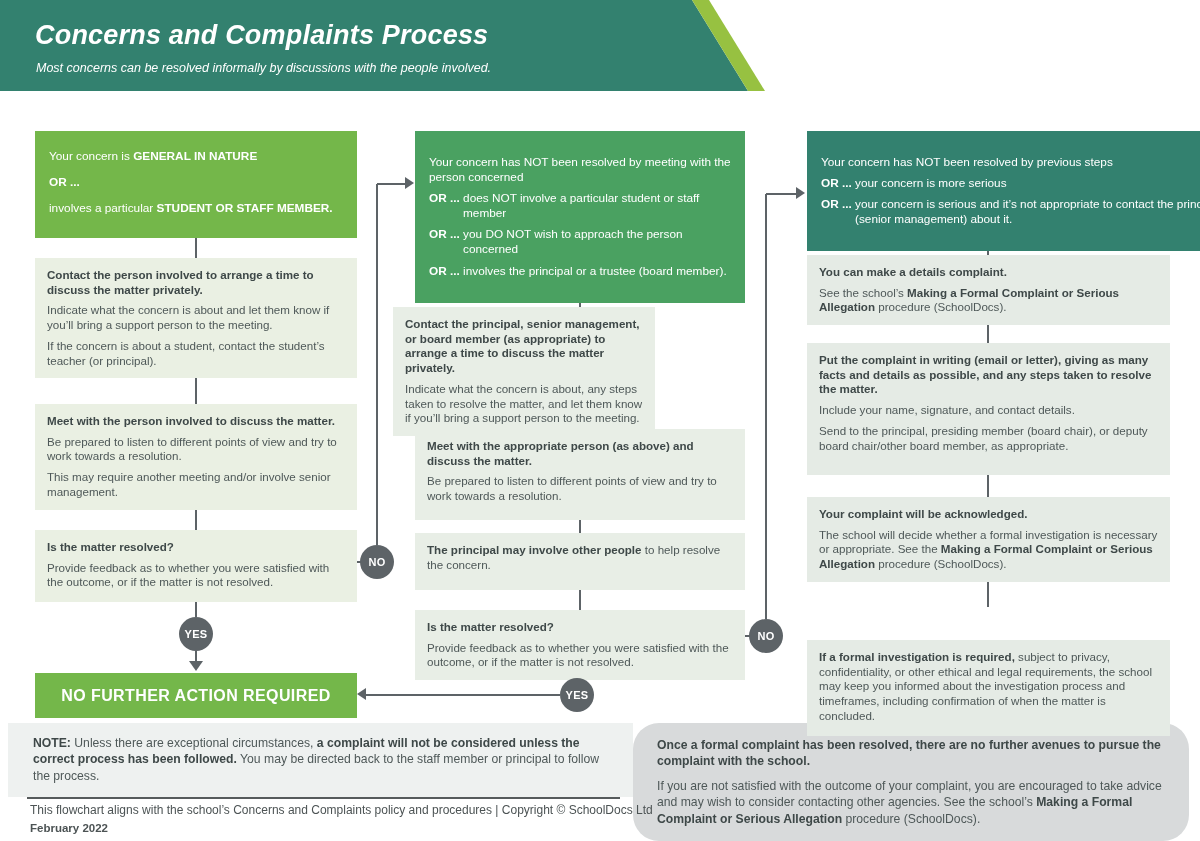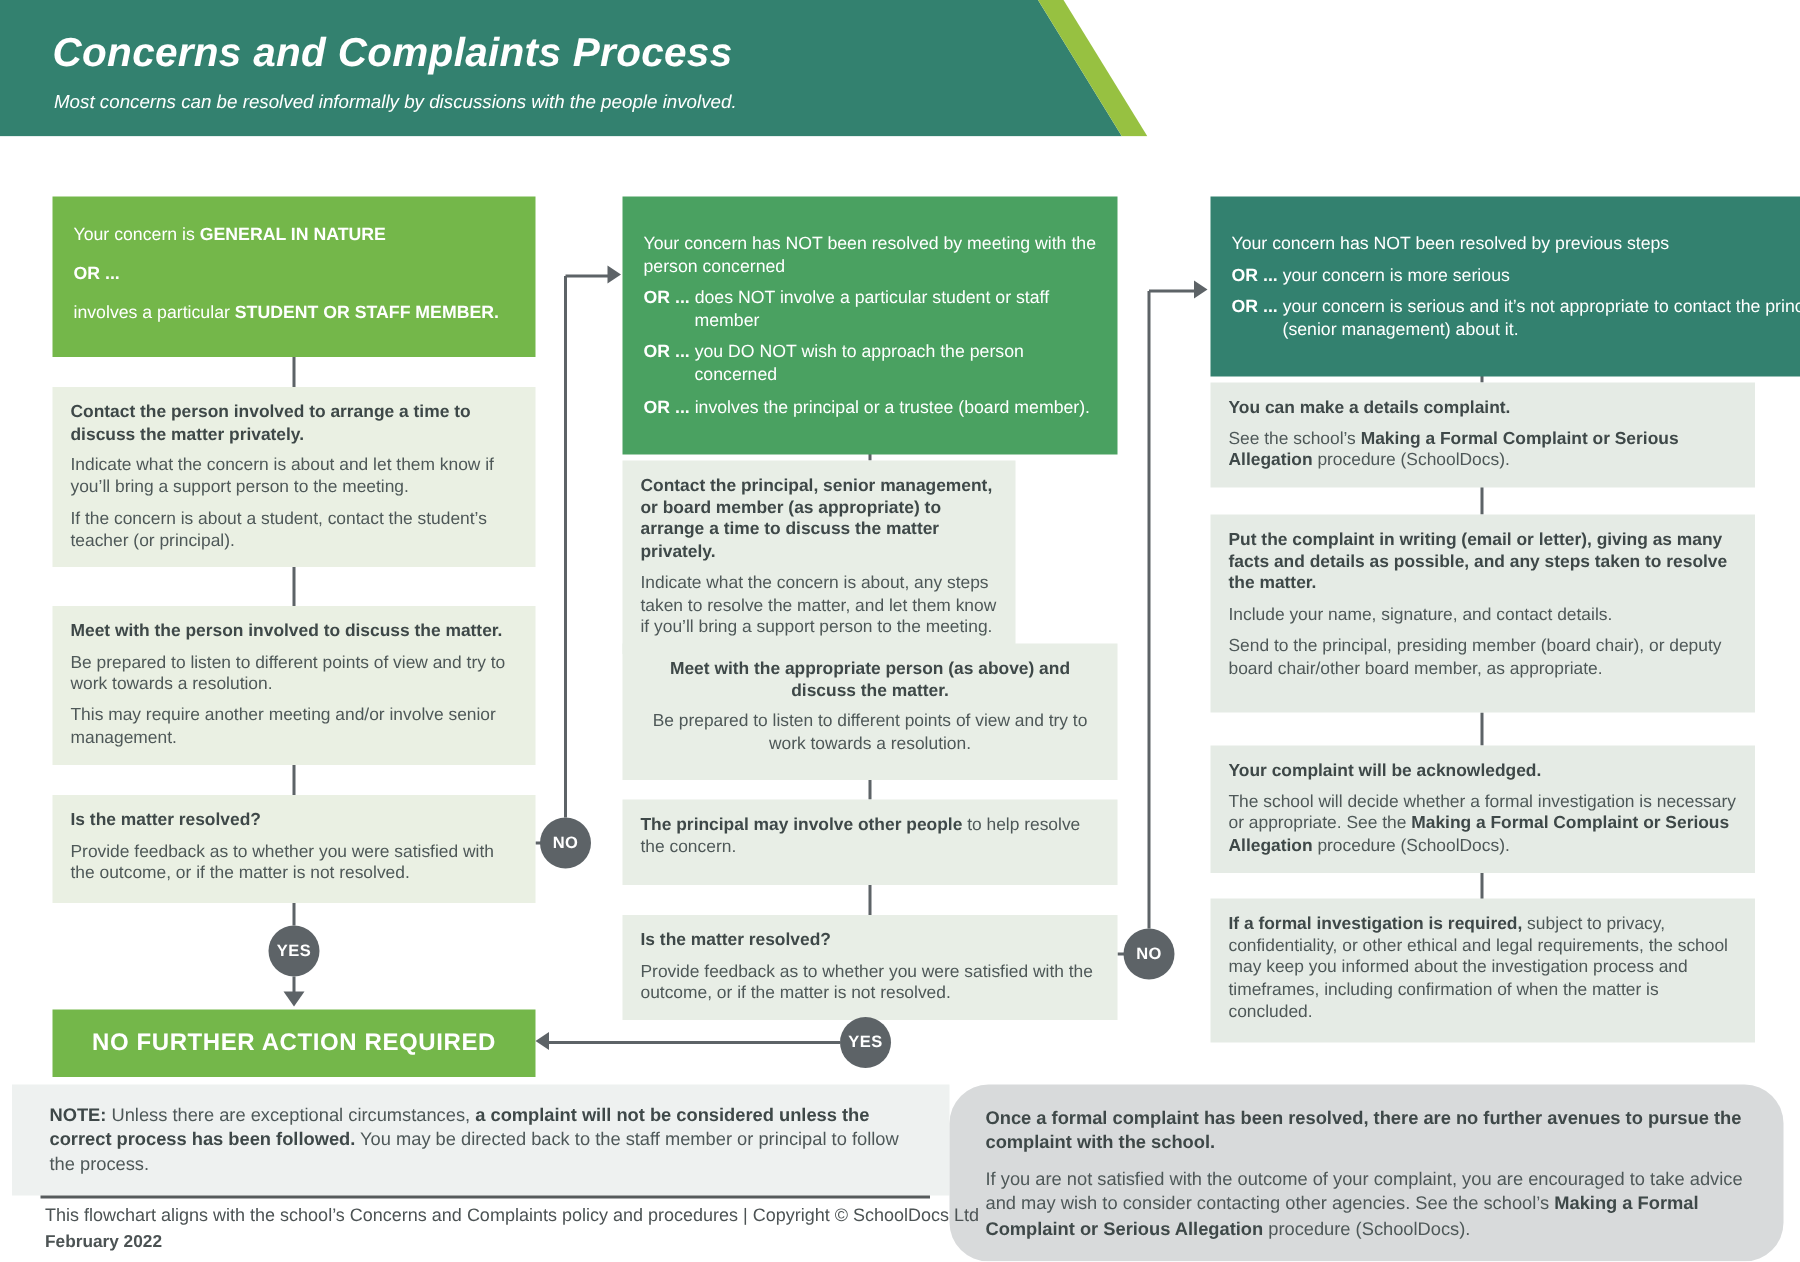--- a/index.html
+++ b/index.html
@@ -106,26 +106,26 @@
 
   <div class="final-box" style="left:35px;top:673px;width:322px;height:45px;">NO FURTHER ACTION REQUIRED</div>
 
   <div class="box gbox gb2" style="left:415px;top:131px;width:330px;min-height:158px;">
     <p><span>Your concern has NOT been resolved by meeting with the person concerned</span></p>
     <p class="hang"><b>OR ... </b><span>does NOT involve a particular student or staff member</span></p>
     <p class="hang"><b>OR ... </b><span> you DO NOT wish to approach the person concerned</span></p>
     <p class="hang"><b>OR ... </b><span>involves the principal or a trustee (board member).</span></p>
   </div>
 
-  <div class="box light l2" style="left:415px;top:307px;width:262px;min-height:106px;">
+  <div class="box light l2" style="left:393px;top:307px;width:262px;min-height:106px;">
     <p><b>Contact the principal, senior management, or board member (as appropriate) to arrange a time to discuss the matter privately.</b></p>
     <p><span>Indicate what the concern is about, any steps taken to resolve the matter, and let them know if you’ll bring a support person to the meeting.</span></p>
   </div>
 
-  <div class="box light l2" style="left:415px;top:429px;width:330px;min-height:91px;text-align:center;">
+  <div class="box light l2" style="left:415px;top:429px;width:330px;min-height:91px;">
     <p><b>Meet with the appropriate person (as above) and discuss the matter.</b></p>
     <p><span>Be prepared to listen to different points of view and try to work towards a resolution.</span></p>
   </div>
 
   <div class="box light l2" style="left:415px;top:533px;width:330px;min-height:57px;">
     <p><b>The principal may involve other people</b><span> to help resolve the concern.</span></p>
   </div>
 
   <div class="box light l2" style="left:415px;top:610px;width:330px;min-height:62px;">
     <p><b>Is the matter resolved?</b></p>
@@ -147,21 +147,21 @@
     <p><b>Put the complaint in writing (email or letter), giving as many facts and details as possible, and any steps taken to resolve the matter.</b></p>
     <p><span>Include your name, signature, and contact details.</span></p>
     <p><span>Send to the principal, presiding member (board chair), or deputy board chair/other board member, as appropriate.</span></p>
   </div>
 
   <div class="box light l3" style="left:807px;top:497px;width:363px;min-height:85px;">
     <p><b>Your complaint will be acknowledged.</b></p>
     <p><span>The school will decide whether a formal investigation is necessary or appropriate. See the </span><b>Making a Formal Complaint or Serious Allegation</b><span> procedure (SchoolDocs).</span></p>
   </div>
 
-  <div class="box light l3" style="left:807px;top:599px;width:363px;min-height:96px;">
+  <div class="box light l3" style="left:807px;top:640px;width:363px;min-height:96px;">
     <p><b>If a formal investigation is required,</b><span> subject to privacy, confidentiality, or other ethical and legal requirements, the school may keep you informed about the investigation process and timeframes, including confirmation of when the matter is concluded.</span></p>
   </div>
 
   <div class="vline" style="left:195px;top:238px;height:20px;"></div>
   <div class="vline" style="left:195px;top:376px;height:28px;"></div>
   <div class="vline" style="left:195px;top:508px;height:22px;"></div>
   <div class="vline" style="left:195px;top:602px;height:15px;"></div>
   <div class="vline" style="left:195px;top:651px;height:11px;"></div>
   <div class="arr-d" style="left:189px;top:661px;"></div>
   <div class="circle" style="left:179px;top:617px;">YES</div>

